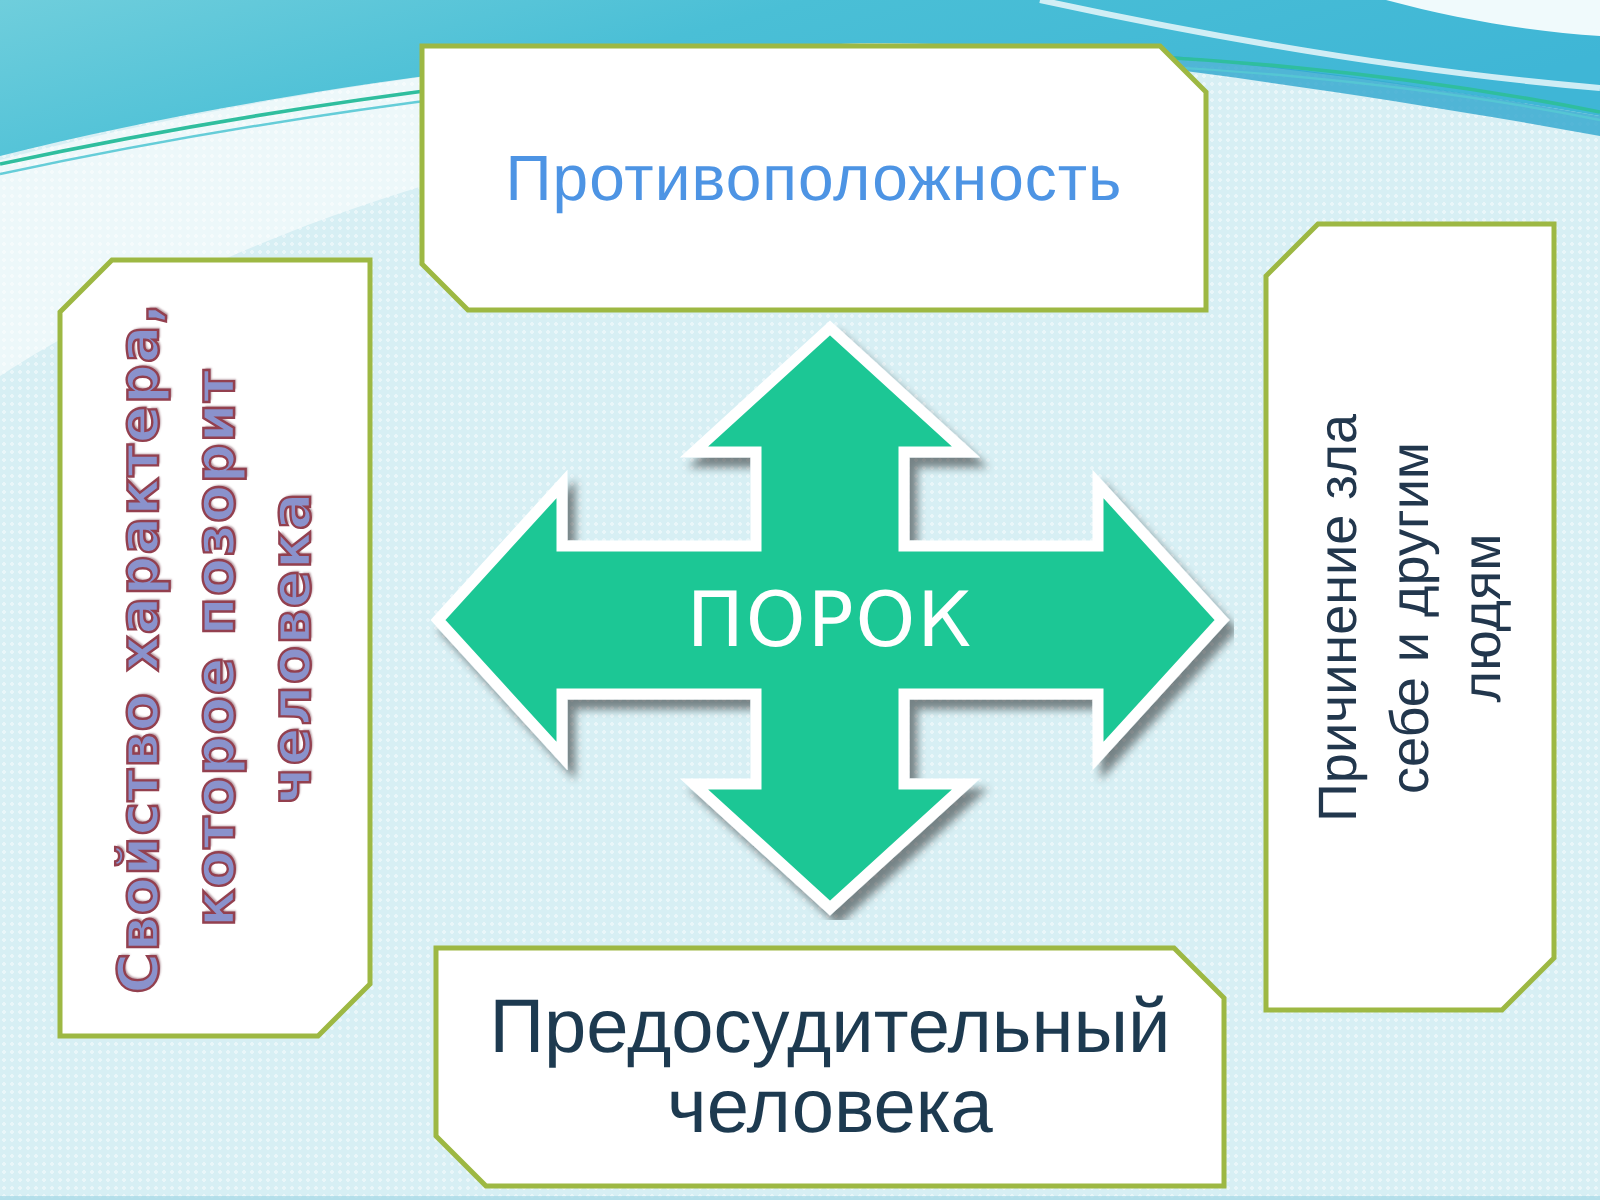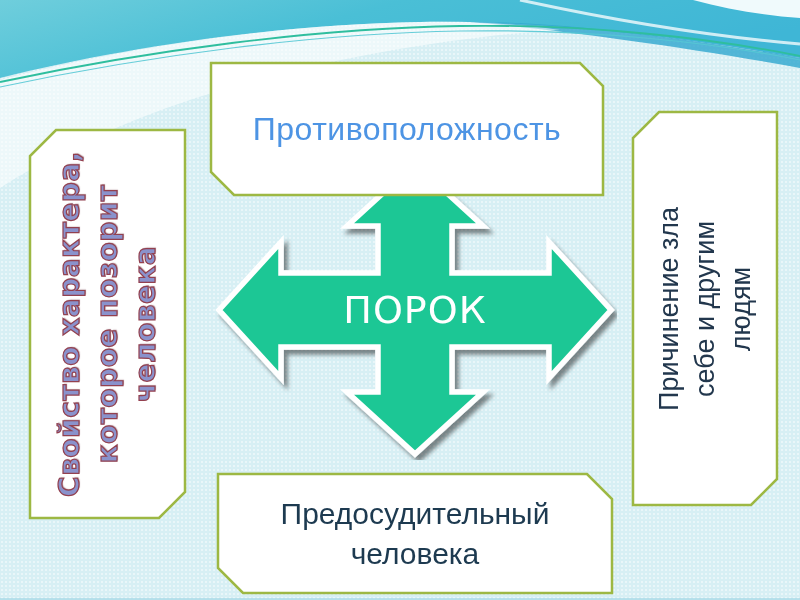--- a/index.html
+++ b/index.html
@@ -13,21 +13,21 @@
   .layer{position:absolute; left:0; top:0;}
   .callout{position:absolute;}
   .callout svg{position:absolute; left:0; top:0; overflow:visible;}
   .callout .txt{
     position:absolute; inset:0; display:flex; flex-direction:column;
     align-items:center; justify-content:center; text-align:center;
   }
   .rot-wrap{position:absolute; inset:0; display:flex; align-items:center; justify-content:center;}
   .rot{transform:rotate(-90deg); text-align:center; white-space:nowrap;}
   .title-line{font-size:32px; line-height:41px; color:#4D94E4; letter-spacing:0.5px;}
-  .dark-line{font-size:30px; line-height:40px; color:#1D3A50;}
+  .dark-line{font-size:38px; line-height:40px; color:#1D3A50;}
   .right-line{font-size:27px; line-height:36px; color:#22374D;}
   .left-line{
     font-family:"DejaVu Sans", sans-serif;
     font-size:28px; line-height:38px; font-weight:bold; color:#8A92CC;
     -webkit-text-stroke:1.2px #93404F;
     text-shadow:1px 1px 1px rgba(100,40,55,0.45);
     letter-spacing:0.5px;
   }
   .arrow-label{
     font-family:"DejaVu Sans", sans-serif;
@@ -63,21 +63,21 @@
       <filter id="ashadow" x="-20%" y="-20%" width="140%" height="140%">
         <feDropShadow dx="4" dy="5" stdDeviation="2.2" flood-color="#000000" flood-opacity="0.45"></feDropShadow>
       </filter>
     </defs>
     <path d="M6,152 L68,84 L68,115 L165,115 L165,68 L134,68 L202,6 L270,68 L239,68 L239,115
              L336,115 L336,84 L398,152 L336,220 L336,189 L239,189 L239,234 L270,234 L202,296
              L134,234 L165,234 L165,189 L68,189 L68,220 Z" fill="#1EC795" stroke="#FFFFFF" stroke-width="5.5" stroke-linejoin="miter" filter="url(#ashadow)"></path>
     <text class="arrow-label" x="202" y="152" text-anchor="middle" dominant-baseline="central">ПОРОК</text>
   </svg>
 
-  <div class="callout" style="left:211px; top:23px; width:392px; height:132px;margin-top:40px;">
+  <div class="callout" style="left:211px; top:23px; width:392px; height:132px;">
     <svg width="392" height="132">
       <polygon points="0,0 369,0 392,23 392,132 23,132 0,109" fill="#FFFFFF" stroke="#9DB843" stroke-width="2.5"></polygon>
     </svg>
     <div class="txt">
       <div class="title-line">Противоположность</div>
     </div>
   </div>
 
   <div class="callout" style="left:30px; top:130px; width:155px; height:388px;">
     <svg width="155" height="388">

